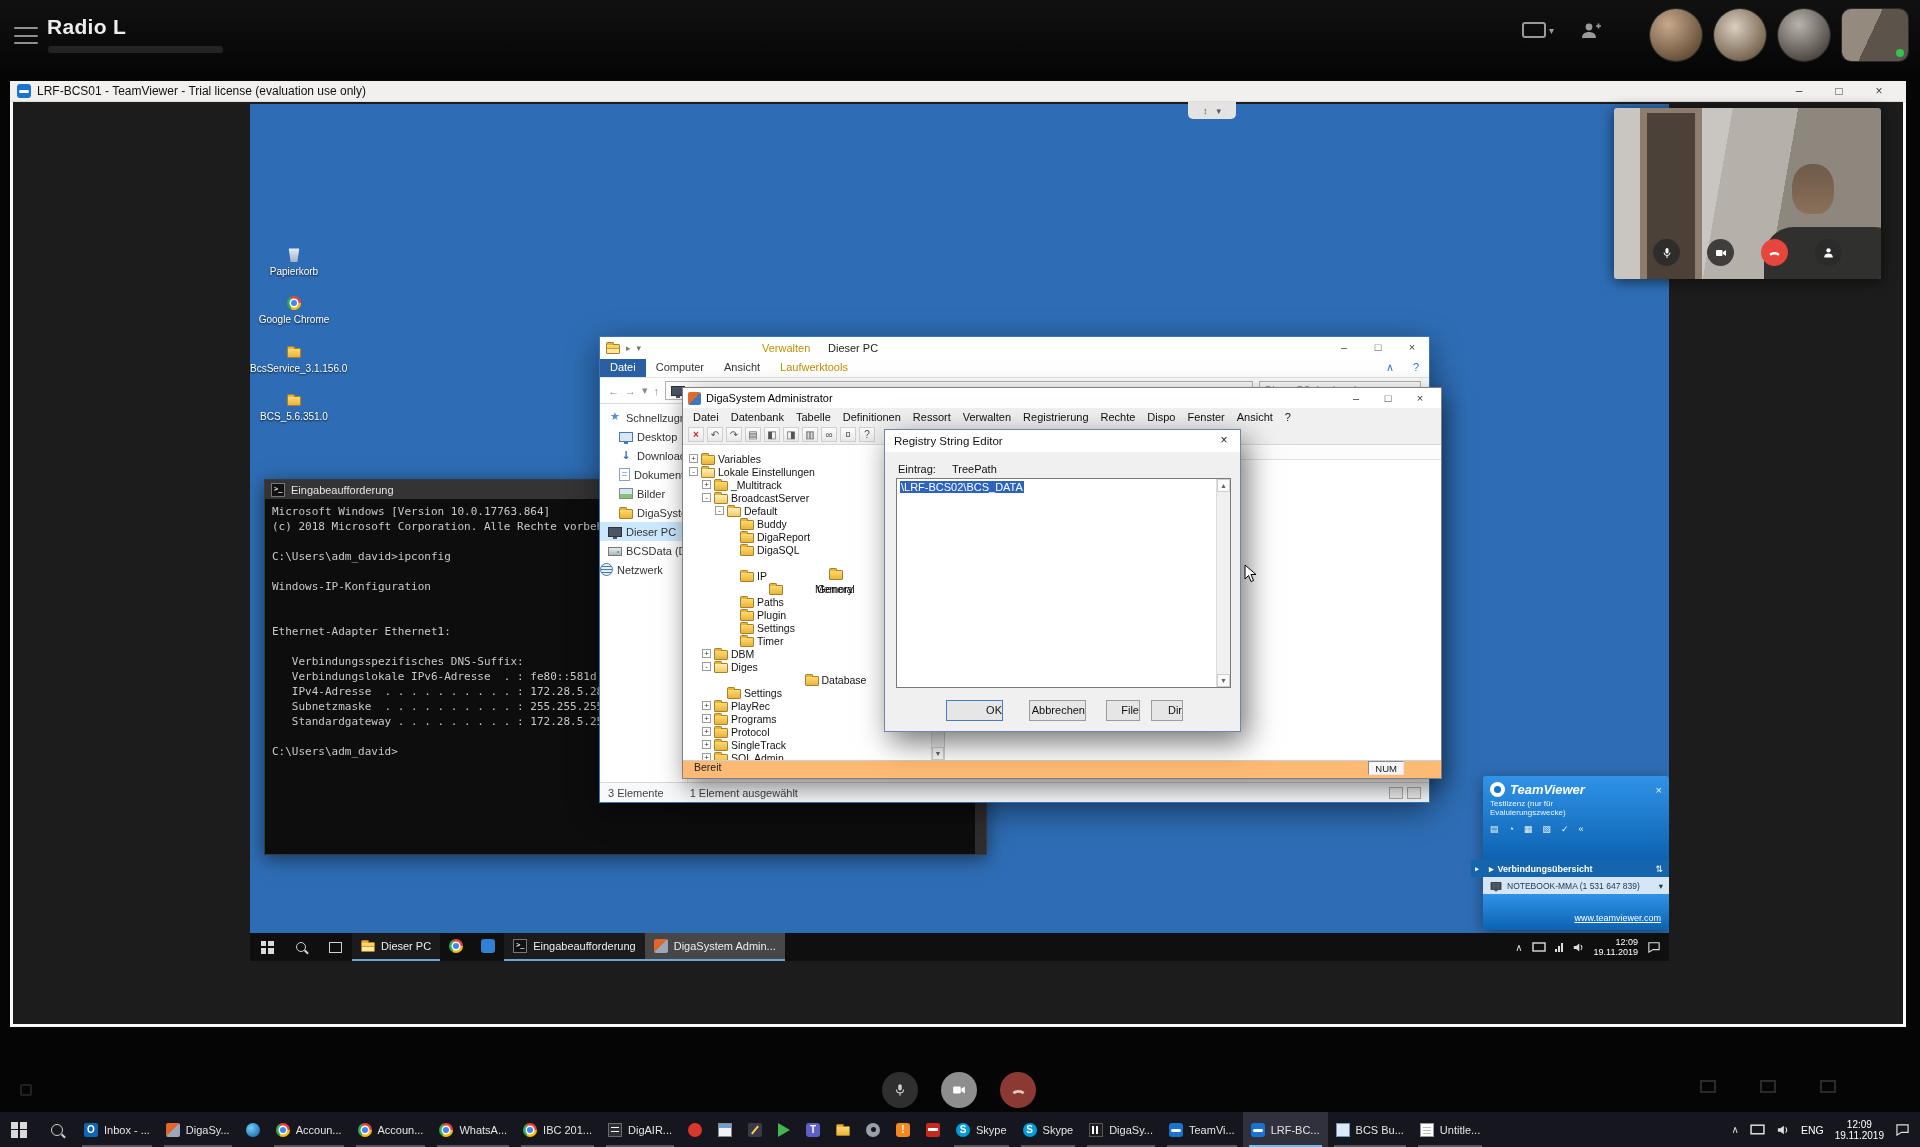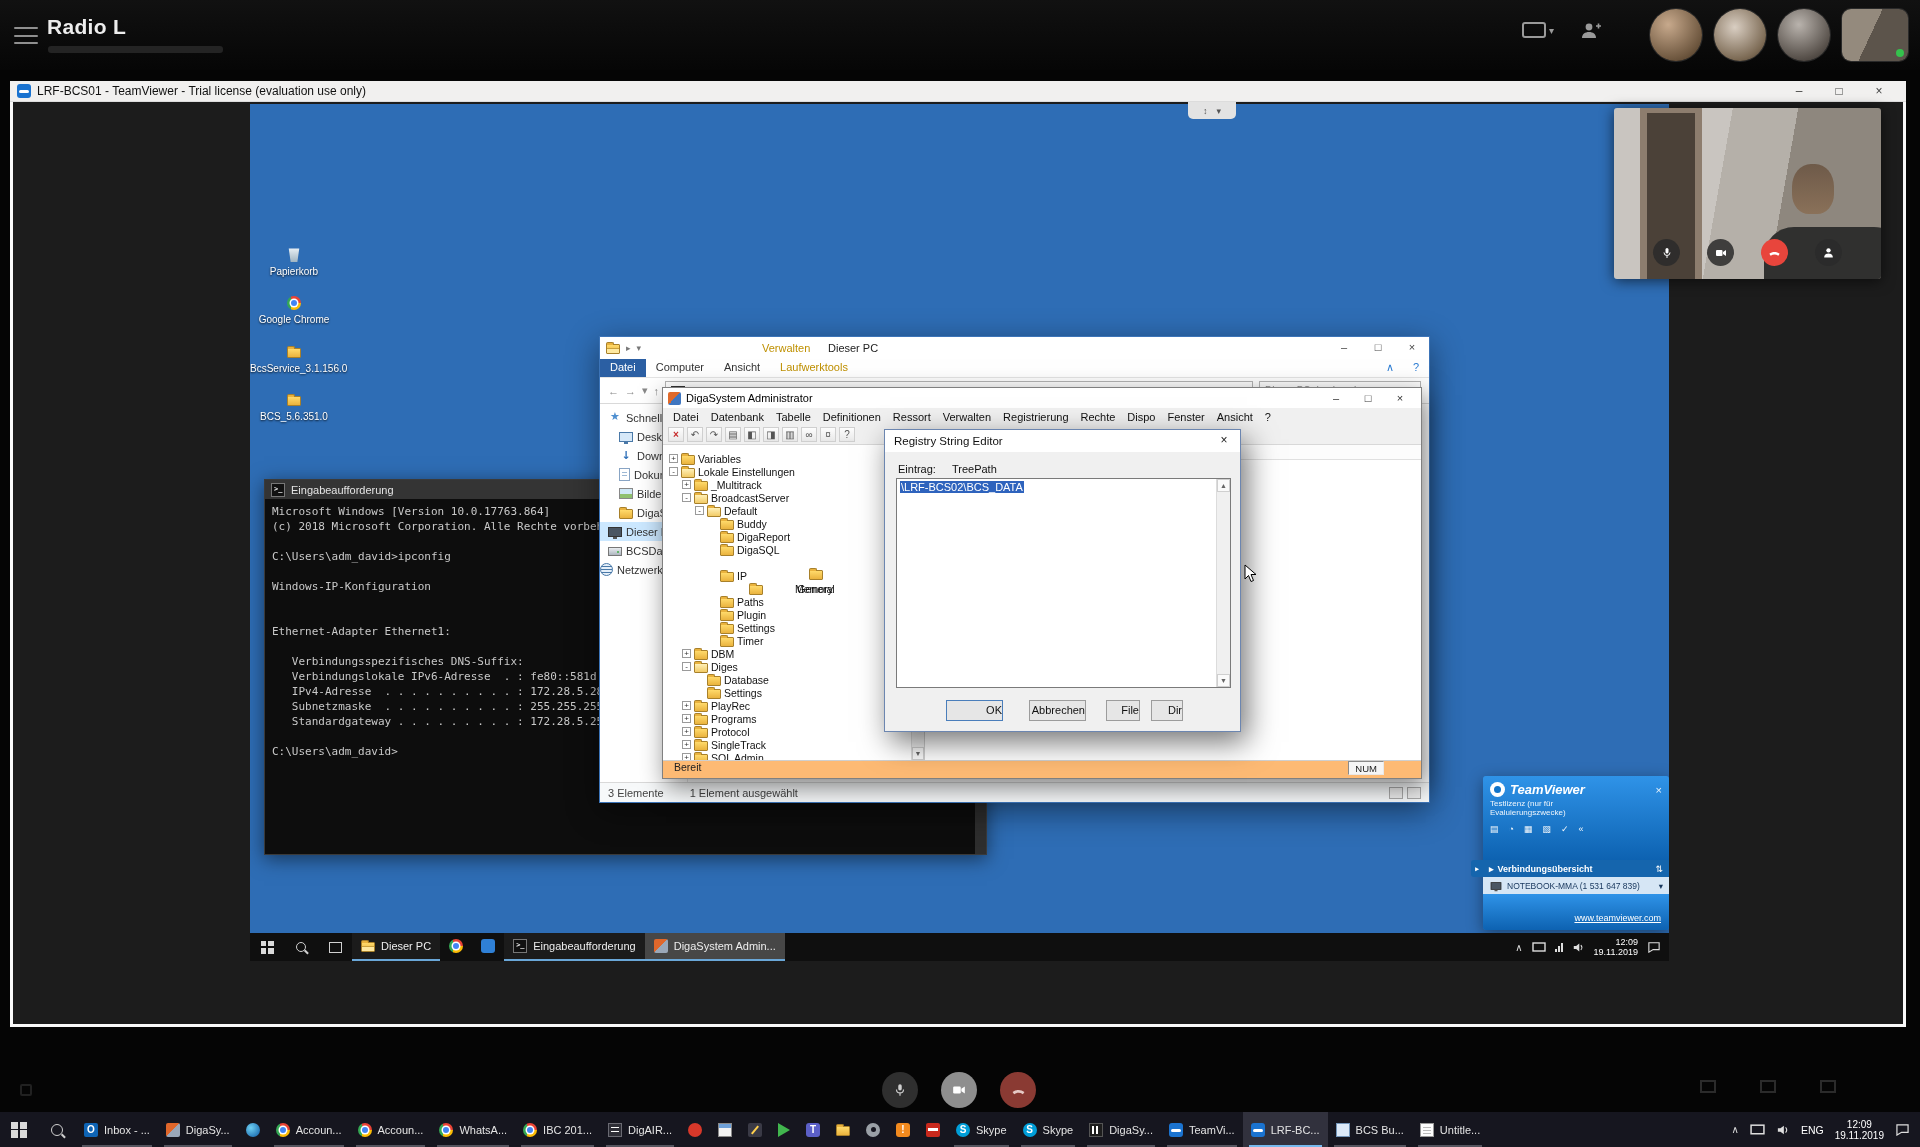--- a/index.html
+++ b/index.html
@@ -131,21 +131,21 @@
 #ex-body{position:absolute;left:0;top:68px;right:0;bottom:20px;display:flex}
 #ex-side{width:88px;border-right:1px solid #e6e6e6;padding-top:3px;color:#333;overflow:hidden}
 .side-item{height:19px;display:flex;align-items:center;gap:4px;white-space:nowrap;font-size:11px}
 .side-item.selected{background:#cce8ff}
 #ex-main{flex:1;background:#fff}
 #ex-status{position:absolute;left:0;bottom:0;right:0;height:20px;border-top:1px solid #d9d9d9;background:#f7f9fa;display:flex;align-items:center;color:#444;padding:0 8px;gap:26px}
 #ex-views{margin-left:auto;display:flex;gap:4px}
 #ex-views i{width:14px;height:12px;border:1px solid #aaa;background:#eee}
 
 
-#diga{position:absolute;left:412px;top:283px;width:760px;height:392px;background:#f0f0f0;border:1px solid #808080;box-shadow:4px 8px 24px rgba(0,0,0,.5);font-size:11px}
+#diga{position:absolute;left:432px;top:283px;width:760px;height:392px;background:#f0f0f0;border:1px solid #808080;box-shadow:4px 8px 24px rgba(0,0,0,.5);font-size:11px}
 #dg-titlebar{height:20px;display:flex;align-items:center;padding:0 5px;gap:5px;background:#fff}
 #dg-ic{width:13px;height:13px;background:linear-gradient(135deg,#e06a2b 50%,#3f76c0 50%);border-radius:2px}
 #dg-controls{margin-left:auto;display:flex}
 #dg-controls span{width:32px;text-align:center;color:#333;font-size:11px}
 #dg-menubar{height:17px;display:flex;align-items:center;padding:0 4px;background:#f0f0f0}
 #dg-menubar span{padding:0 6px;color:#111}
 #dg-toolbar{height:20px;display:flex;align-items:center;gap:3px;padding:0 5px;background:#f0f0f0;border-bottom:1px solid #d8d8d8}
 .tb-btn{width:16px;height:15px;border:1px solid #cfcfcf;background:linear-gradient(#fdfdfd,#e8e8e8);color:#555;font-size:10px;line-height:13px;text-align:center}
 .tb-btn.red{color:#c62828;font-weight:bold}
 #dg-content{position:absolute;left:0;top:57px;right:0;bottom:18px;display:flex}
@@ -625,21 +625,21 @@
                   <span data-icon="folder"></span>
                   <span>DBM</span>
                 </div>
 
                 <div class="tree-row" style="padding-left: 15px;">
                   <span class="exp">-</span>
                   <span data-icon="folder-open"></span>
                   <span>Diges</span>
                 </div>
 
-                <div class="tree-row" style="padding-left: 28px;">
+                <div class="tree-row" style="padding-left: 28px; justify-content: center;">
                   <span class="exp"></span>
                   <span data-icon="folder"></span>
                   <span>Database</span>
                 </div>
 
                 <div class="tree-row" style="padding-left: 28px;">
                   <span class="exp"></span>
                   <span data-icon="folder"></span>
                   <span>Settings</span>
                 </div>

